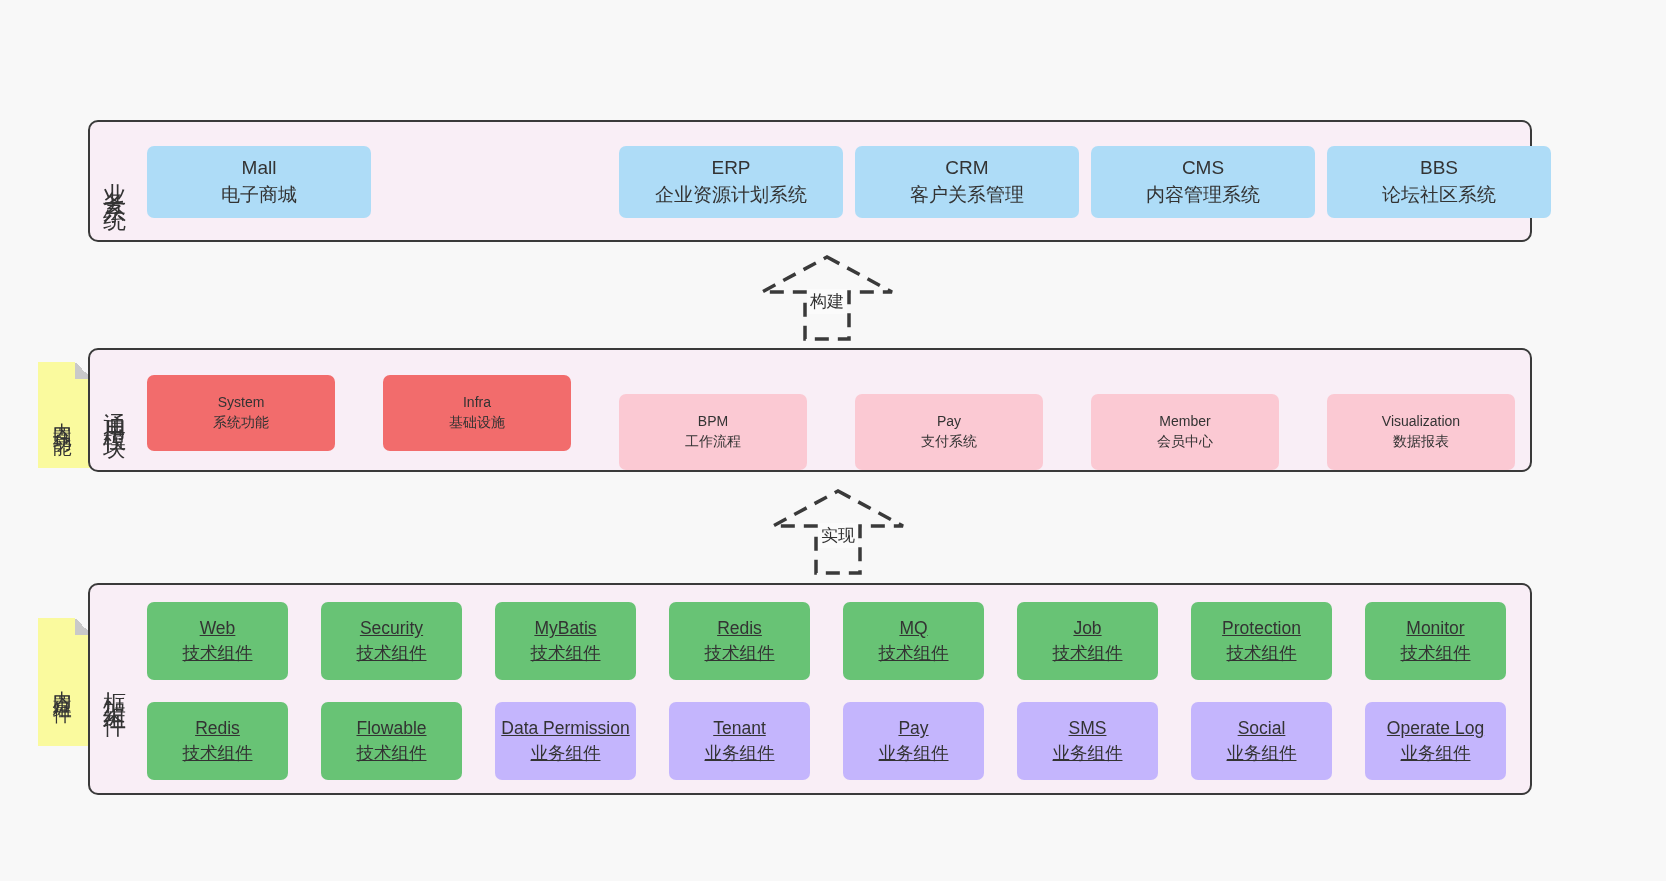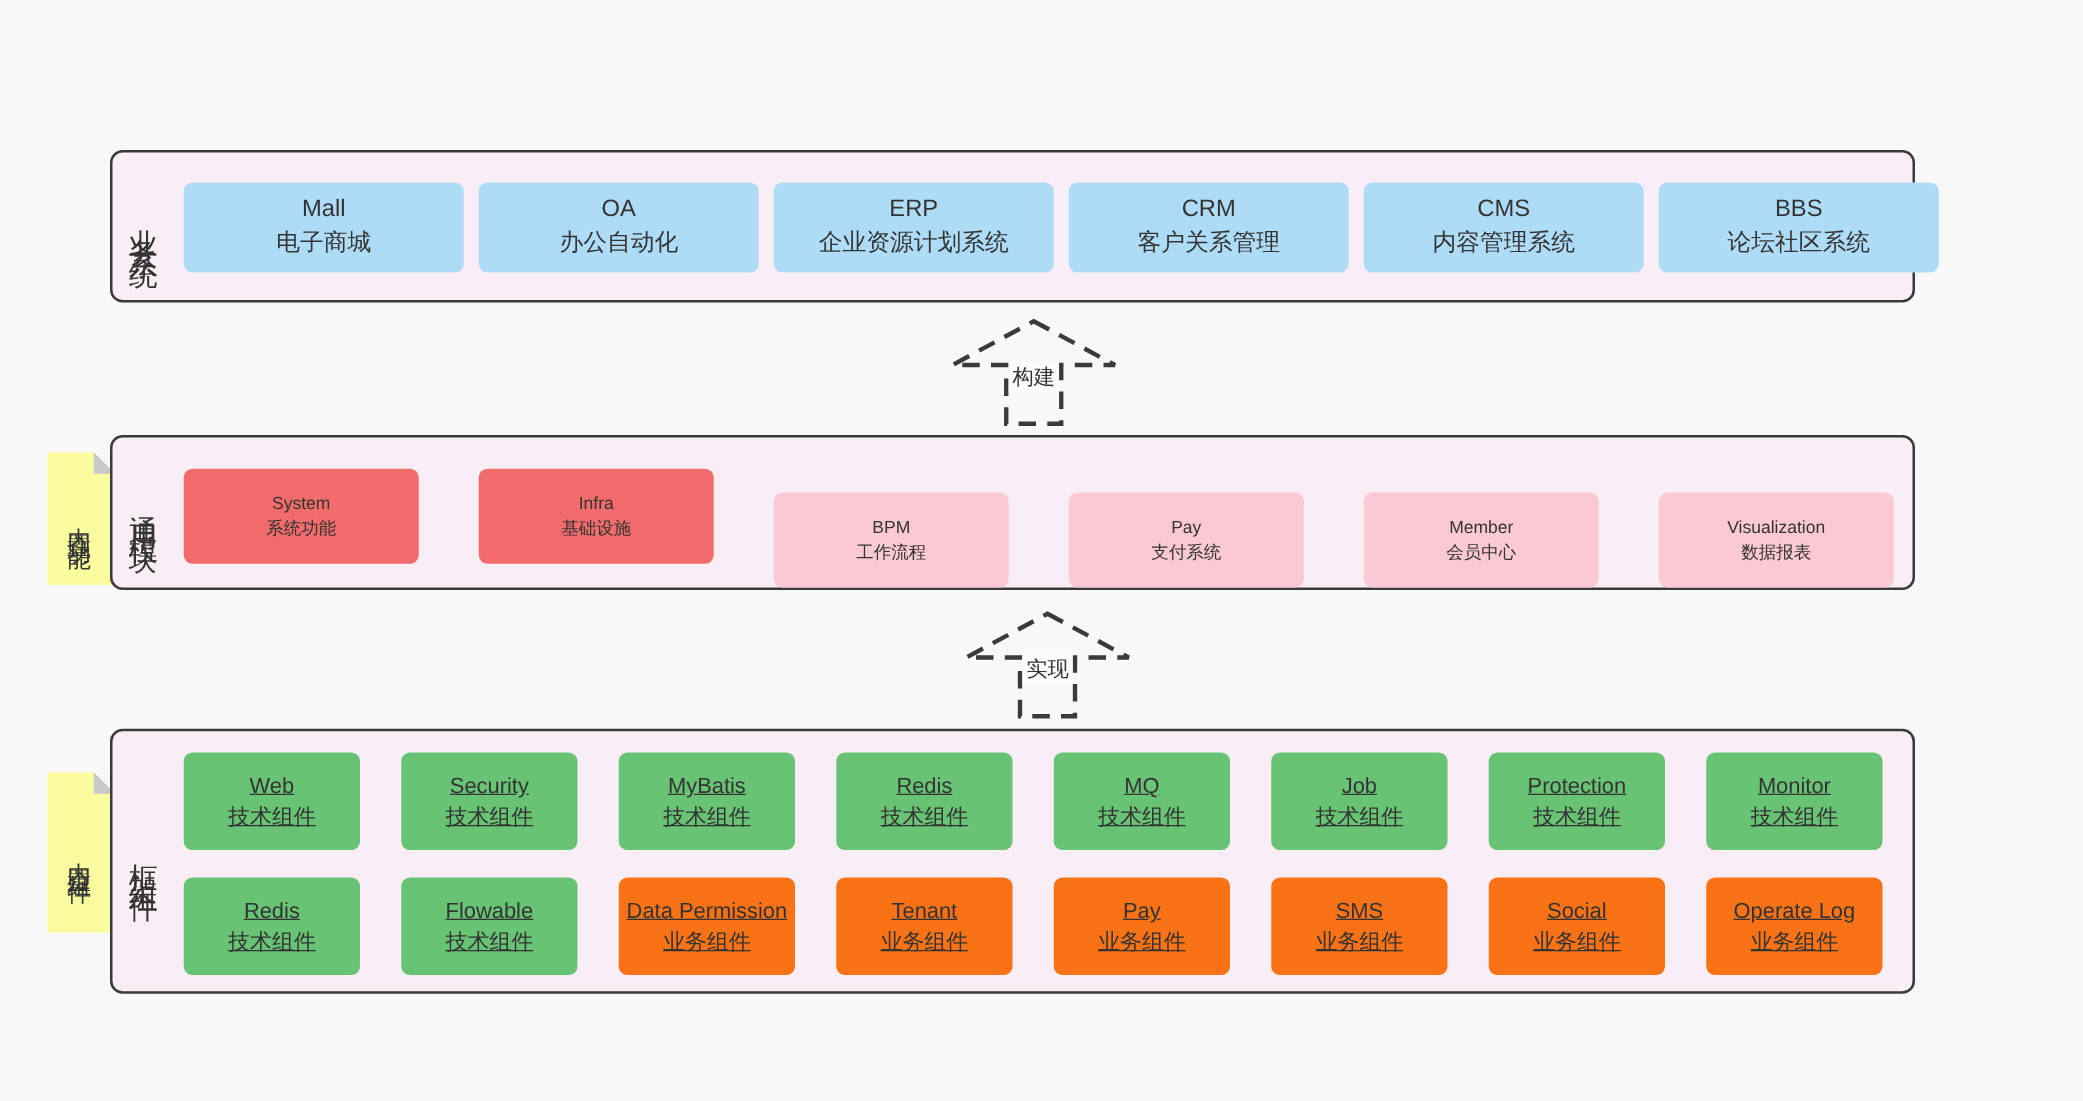--- a/index.html
+++ b/index.html
@@ -28,21 +28,21 @@
     text-align:center;line-height:1.42;
   }
   .panel-1 .card{top:24px;width:224px;height:72px;font-size:19px;}
   .panel-2 .card{top:25px;width:188px;height:76px;font-size:14px;}
   .panel-3 .card{width:141px;height:78px;font-size:17.5px;text-decoration:underline;}
   .row-a{top:17px;} .row-b{top:117px;}
   .blue{background:#aedcf7;}
   .red{background:#f26c6c;}
   .pink{background:#fbc9d3;margin-top:19px;}
   .green-dark{background:#68c375;}
-  .green-light{background:#f97316;}
+  .green-light{background:#c4b5fd;}
   .card-name,.card-desc{width:100%;padding:0 4px;box-sizing:border-box;}
   .sticky{
     position:absolute;left:38px;width:54px;background:#fafa9e;z-index:1;
   }
   .sticky-1{top:362px;height:106px;}
   .sticky-2{top:618px;height:128px;}
   .fold{
     position:absolute;top:0;right:0;width:17px;height:17px;
     background:linear-gradient(to bottom left,#f8f8f8 50%,#c9c9c9 50%);
   }
@@ -71,24 +71,20 @@
   <div class="fold"></div>
   <div class="sticky-text">内置组件</div>
 </div>
 
 <div class="panel panel-1">
   <div class="v-label">业务系统</div>
   <div class="card blue" style="left:57px">
     <div class="card-name">Mall</div>
     <div class="card-desc">电子商城</div>
   </div>
-  <div class="card blue" style="left:293px">
-    <div class="card-name">OA</div>
-    <div class="card-desc">办公自动化</div>
-  </div>
   <div class="card blue" style="left:529px">
     <div class="card-name">ERP</div>
     <div class="card-desc">企业资源计划系统</div>
   </div>
   <div class="card blue" style="left:765px">
     <div class="card-name">CRM</div>
     <div class="card-desc">客户关系管理</div>
   </div>
   <div class="card blue" style="left:1001px">
     <div class="card-name">CMS</div>

